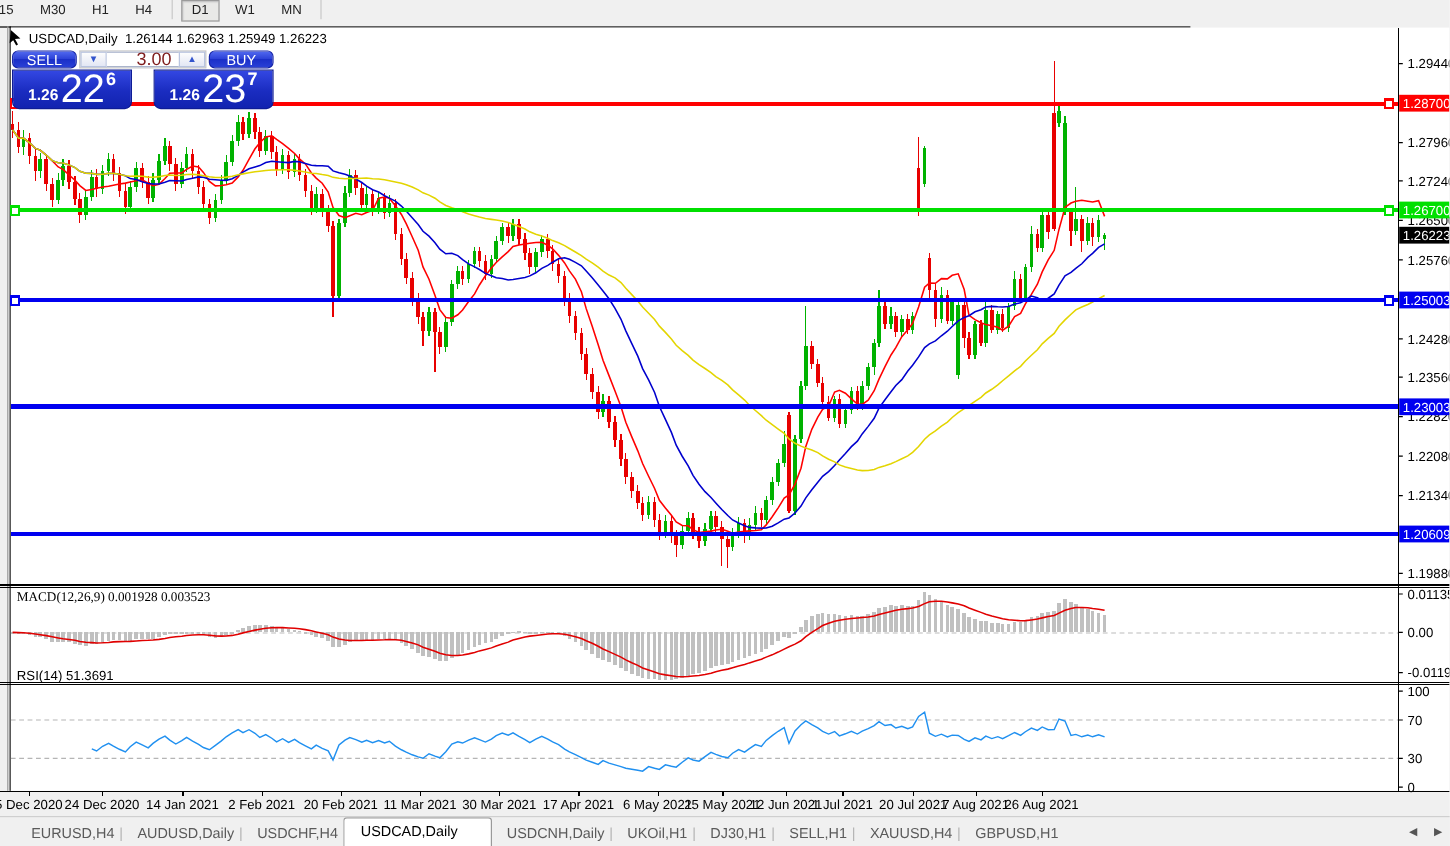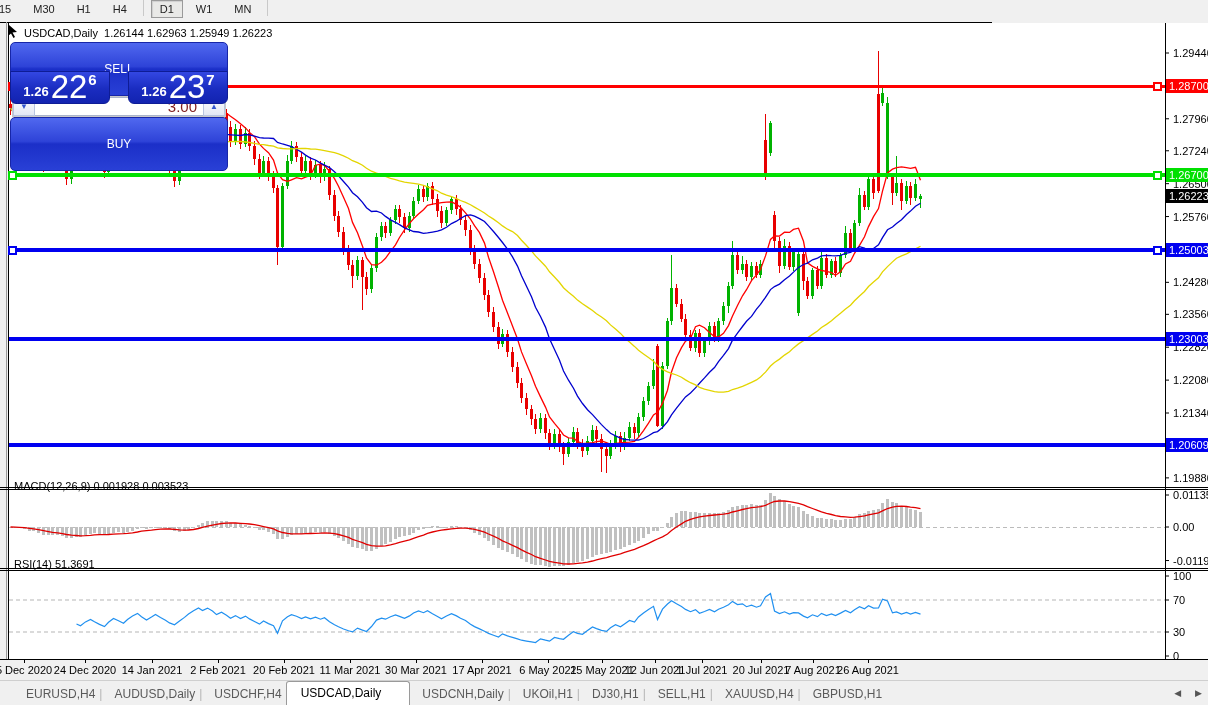--- a/index.html
+++ b/index.html
@@ -14,21 +14,21 @@
   .tf-sep{width:1px;height:16px;background:#c9c9c9;margin:0 5px;}
   
   #frame-left{position:absolute;left:6px;top:22px;width:1px;height:637px;background:#9a9a9a;}
   #frame-left2{position:absolute;left:8px;top:22px;width:1px;height:637px;background:#000;}
   #chart-bg{position:absolute;left:9px;top:23px;width:1199px;height:636px;background:#fff;}
   #chart-svg{position:absolute;left:0;top:0;}
   
   #chart-title{position:absolute;left:24px;top:27px;font-size:11px;color:#000;white-space:pre;}
   
   #trade{position:absolute;left:10px;top:42px;width:218px;}
-  #trade .row1{display:flex;height:28px;flex-direction:column;}
+  #trade .row1{display:flex;height:15px;}
   .tbtn{flex:0 0 52px;color:#fff;font-size:12px;display:flex;align-items:center;justify-content:center;
     background:linear-gradient(180deg,#5068ef 0%,#2e43d8 45%,#1b2fc8 50%,#2940d6 100%);
     border:1px solid #1726a8;border-radius:5px;cursor:pointer;}
   .spin-strip{flex:1;display:flex;background:#f3f3f3;border:1px solid #c8c8c8;margin:0 2px;}
   .spin-btn{width:20px;background:linear-gradient(180deg,#fdfdfd,#e3e7f4);border:1px solid #b8c4e0;
     color:#3355cc;font-size:8px;display:flex;align-items:center;justify-content:center;cursor:pointer;}
   .vol-box{flex:1;background:#fff;border-top:1px solid #aab4cc;border-bottom:1px solid #aab4cc;
     font-size:15px;color:#7f1d1d;display:flex;align-items:center;justify-content:flex-end;padding-right:6px;}
   #trade .row2{display:flex;height:33px;margin-top:1px;gap:18px;}
   .quote{flex:1;color:#fff;display:flex;align-items:flex-end;justify-content:center;
@@ -810,21 +810,21 @@
         <span class="q-sup">6</span>
       </div>
       <div class="quote">
         <span class="q-small">1.26</span>
         <span class="q-big">23</span>
         <span class="q-sup">7</span>
       </div>
     </div>
   </div>
 
-  <div class="ind-label" style="left:14px;top:480px;">MACD(12,26,9) 0.001928 0.003523</div>
+  <div class="ind-label" style="left:14px;top:492px;font-family:Liberation Serif, serif;">MACD(12,26,9) 0.001928 0.003523</div>
   <div class="ind-label" style="left:14px;top:558px;">RSI(14) 51.3691</div>
 
   <div id="tabbar" style="padding-left: 14px;">
       <span class="tab">EURUSD,H4</span>
       <span class="tab-sep">|</span>
       <span class="tab">AUDUSD,Daily</span>
       <span class="tab-sep">|</span>
       <span class="tab">USDCHF,H4</span>
       <span class="tab active">USDCAD,Daily</span>
       <span class="tab">USDCNH,Daily</span>

